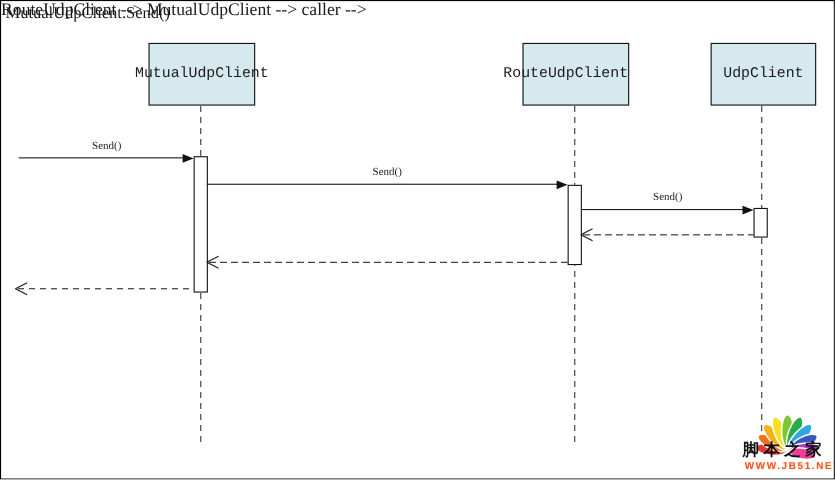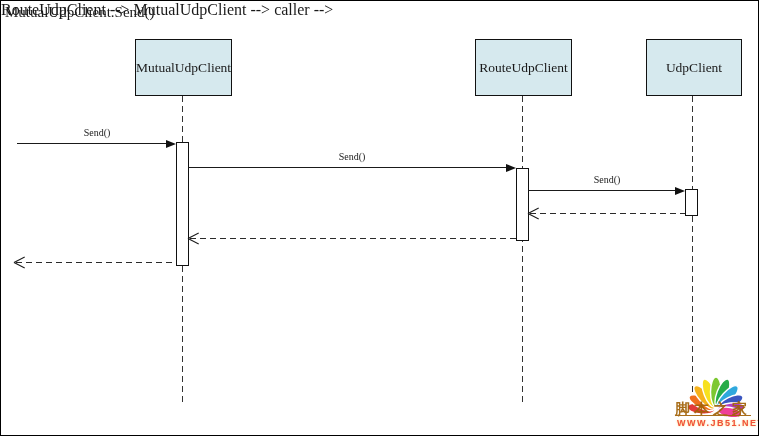--- a/index.html
+++ b/index.html
@@ -4,21 +4,21 @@
 <style>
   html,body{margin:0;padding:0;background:#fff;}
   .canvas{
     position:relative;width:757px;height:434px;border:1px solid #000;
     background:#fff;overflow:hidden;
     font-family:"Liberation Serif","DejaVu Serif",serif;color:#1a1a1a;
   }
   .title{position:absolute;left:4px;top:3px;font-size:15px;white-space:nowrap;}
   .head{
     position:absolute;top:38px;height:55px;background:#d6e9ee;border:1px solid #111;
-    display:flex;align-items:center;justify-content:center;font-size:13.5px;
+    display:flex;align-items:center;justify-content:center;font-size:13.5px;font-family:Liberation Mono, monospace;
   }
   .lifeline{
     position:absolute;width:1px;top:95px;
     background:repeating-linear-gradient(to bottom,#333 0 6px,transparent 6px 10px);
   }
   .bar{position:absolute;width:11px;background:#fff;border:1px solid #111;}
   .hline{position:absolute;height:1px;background:#1a1a1a;}
   .hdash{
     position:absolute;height:1px;
     background:repeating-linear-gradient(to right,#2a2a2a 0 6px,transparent 6px 10px);
@@ -35,23 +35,22 @@
   }
   .open-arrow i.up{transform:rotate(-27deg);}
   .open-arrow i.dn{transform:rotate(27deg);}
   .msg-label{
     position:absolute;font-size:10px;white-space:nowrap;transform:translateX(-50%);
   }
   .watermark{position:absolute;right:1px;bottom:2px;width:82px;height:55px;}
   .wm-fan{position:absolute;left:6px;top:-2px;}
   .wm-name{
     position:absolute;left:0;top:22px;width:82px;font-size:15px;font-weight:bold;
-    color:#a16207;letter-spacing:4px;white-space:nowrap;opacity:.92;
+    color:#000000;letter-spacing:4px;white-space:nowrap;opacity:.92;
     font-family:"Liberation Sans",sans-serif;
-    text-decoration:underline;
   }
   .wm-url{
     position:absolute;left:2px;top:40px;font-size:9px;font-weight:bold;color:#f0503c;
     letter-spacing:1.5px;white-space:nowrap;text-transform:uppercase;
     font-family:"Liberation Sans",sans-serif;text-shadow:0 0 2px #ffd76e;
   }
 </style>
 </head>
 <body>
 
@@ -61,21 +60,21 @@
 
   
   <div class="lifeline" style="left:181px;height:308px;"></div>
   <div class="lifeline" style="left:521px;height:308px;"></div>
   <div class="lifeline" style="left:691px;height:308px;"></div>
 
   
   <div class="head" style="left:134px;width:95px;">
     <span>MutualUdpClient</span>
   </div>
-  <div class="head" style="left:474px;width:95px;">
+  <div class="head" style="left:474px;width:95px;justify-content:flex-end;">
     <span>RouteUdpClient</span>
   </div>
   <div class="head" style="left:645px;width:94px;">
     <span>UdpClient</span>
   </div>
 
   
   <div class="bar" style="left:175px;top:141px;height:122px;"></div>
   <div class="bar" style="left:515px;top:167px;height:71px;"></div>
   <div class="bar" style="left:684px;top:188px;height:25px;"></div>

